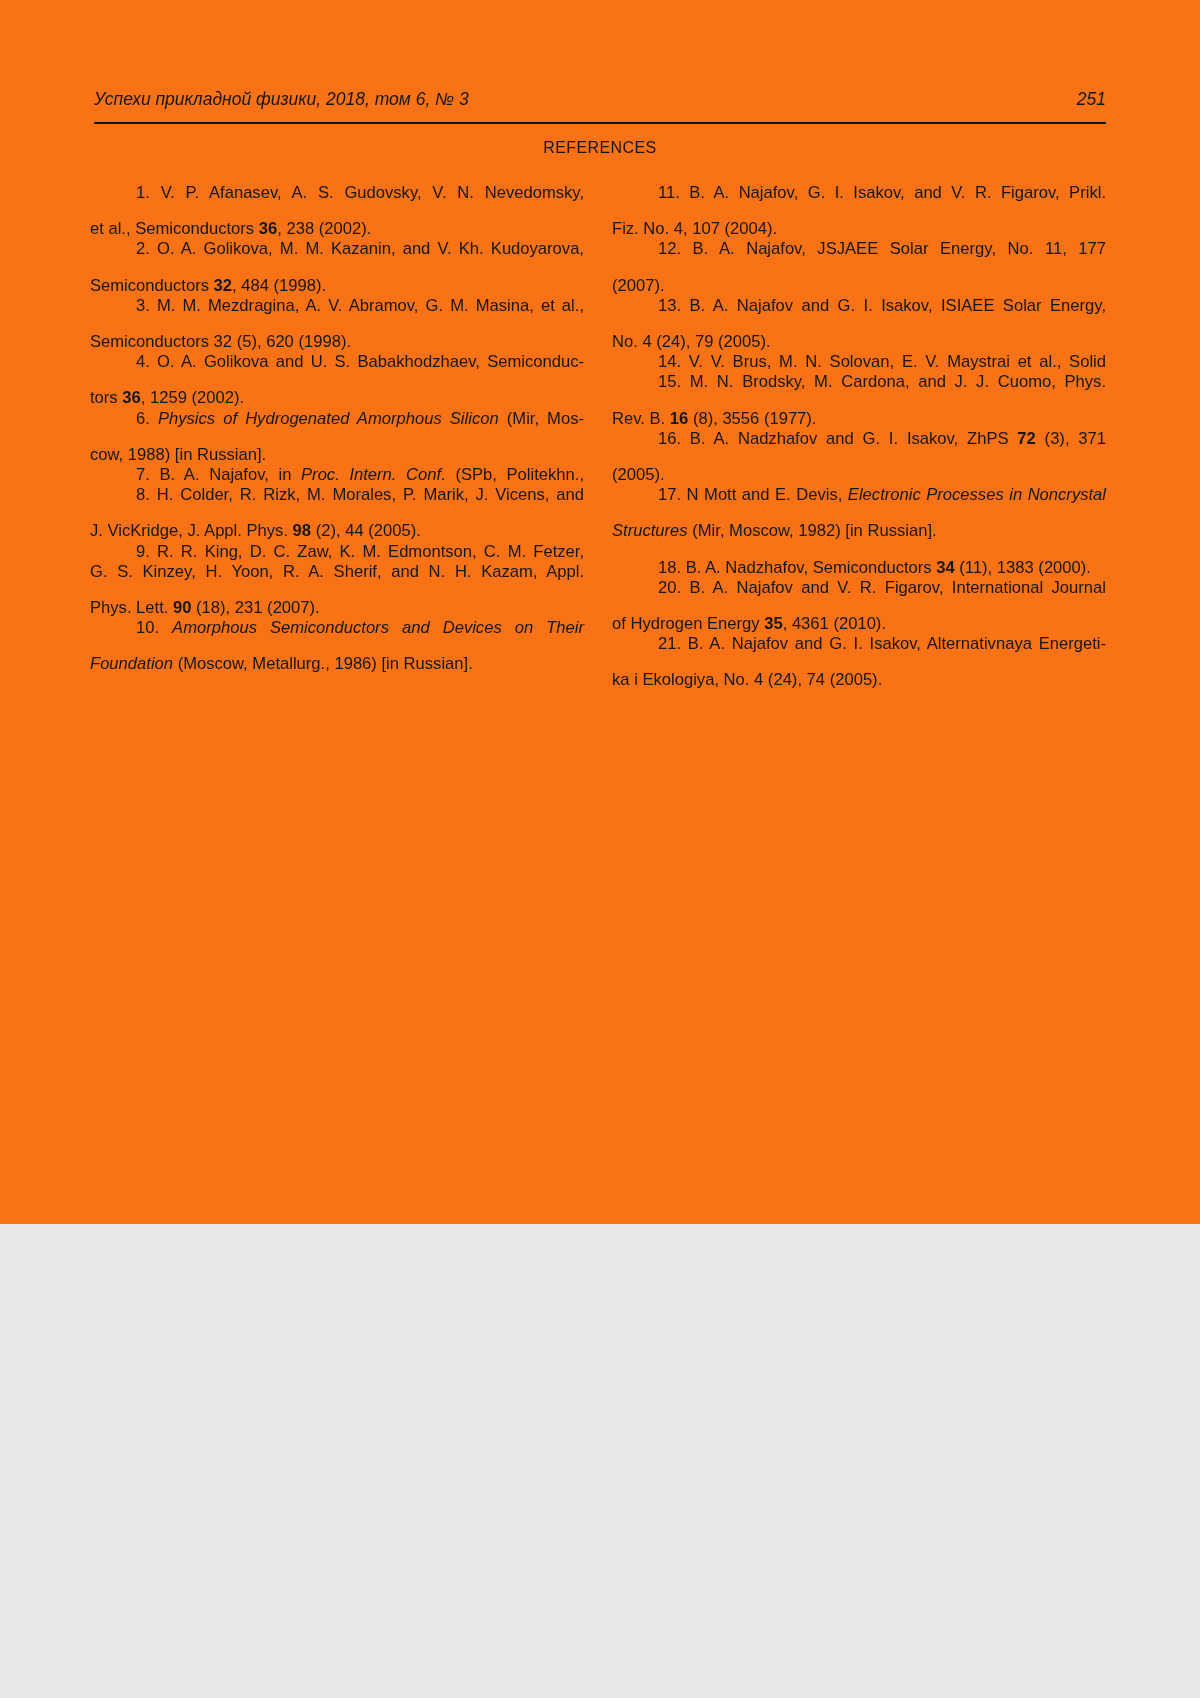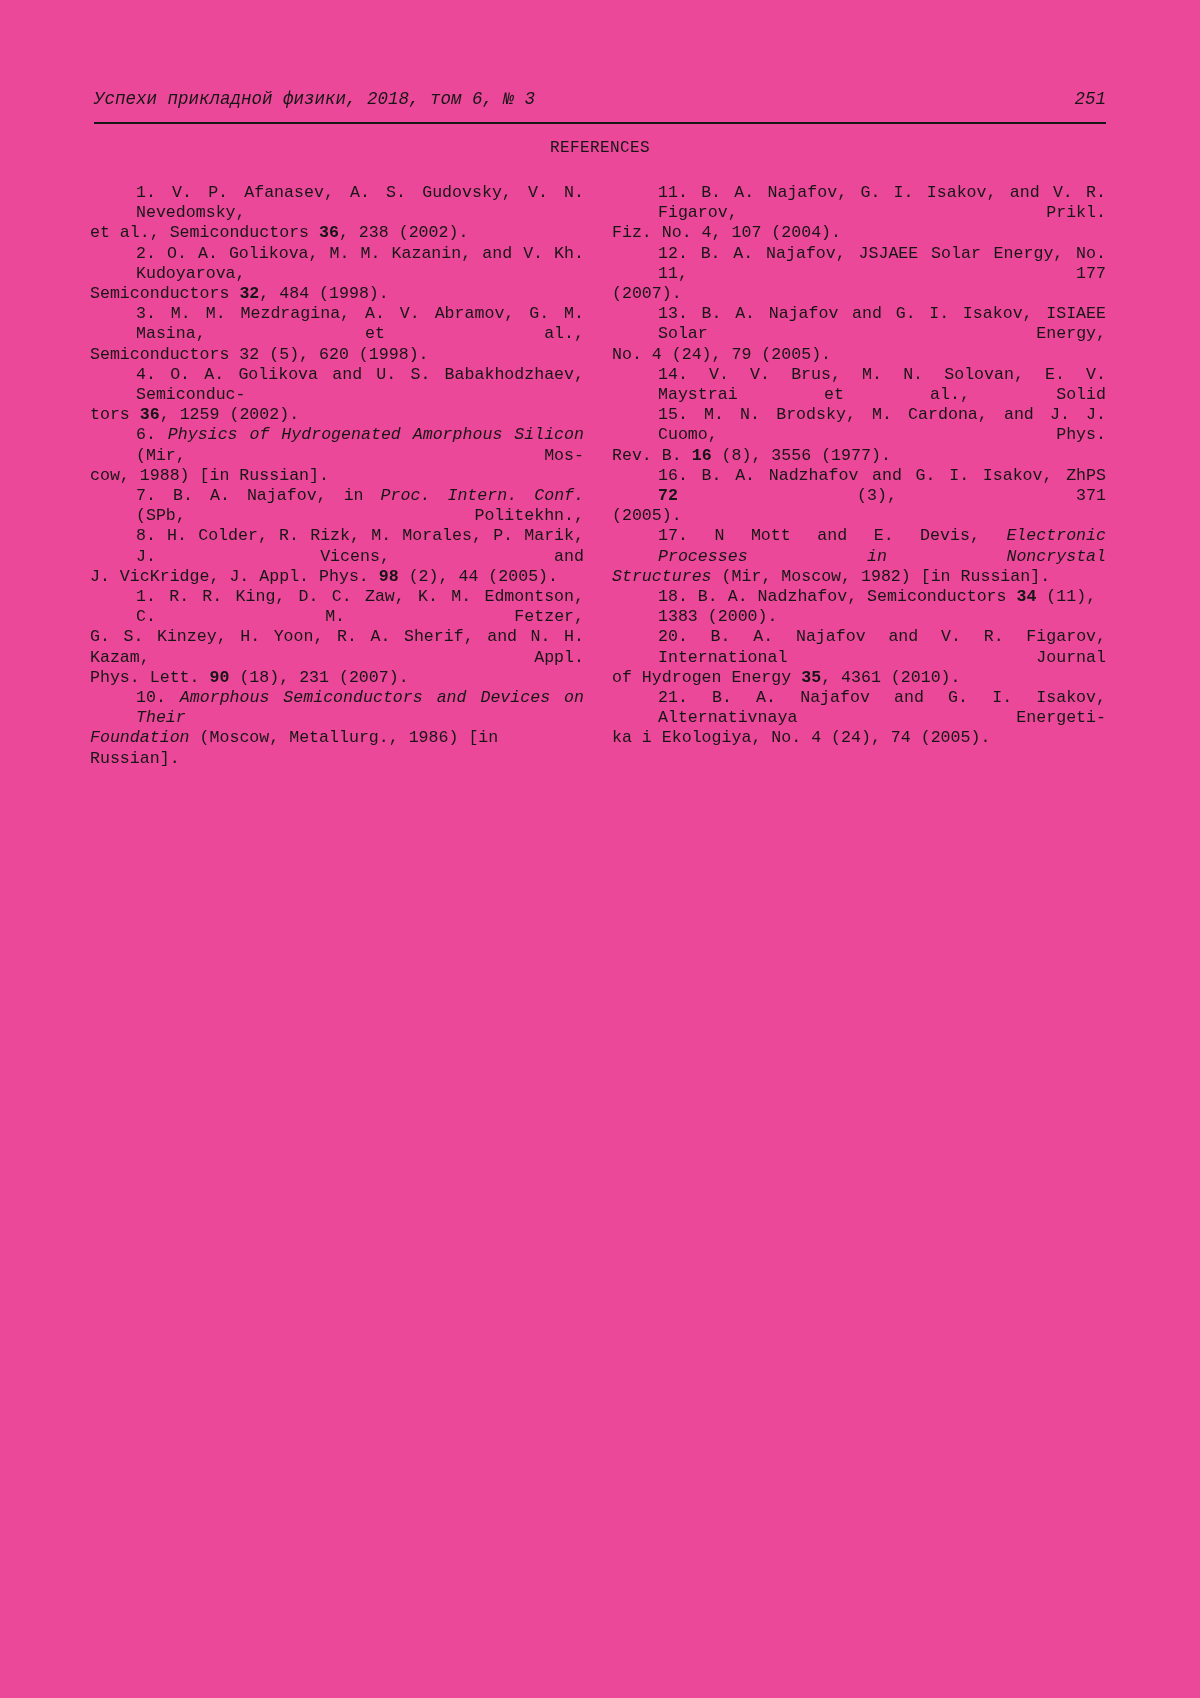--- a/index.html
+++ b/index.html
@@ -1,21 +1,21 @@
 <!DOCTYPE html>
 <html><head>
 <meta charset="utf-8">
 <style>
   html,body{margin:0;padding:0;background:#e8e8e8;}
   .page{
     position:relative;
-    width:1200px;height:1698px;
-    background:#ec4899;
+    width:1200px;height:1224px;
+    background:#f97316;
     color:#161616;
-    font-family:Liberation Mono, monospace;
+    font-family:Liberation Sans, sans-serif;
     overflow:hidden;
   }
   .running-head{
     position:absolute;
     left:94px;top:88px;width:1012px;
     display:flex;justify-content:space-between;align-items:baseline;
     font-style:italic;
     font-size:17.5px;line-height:22px;
   }
   .rule{
@@ -38,21 +38,21 @@
   .col-right{left:612px;}
   .ref{margin:0;padding:0;}
   .line{
     line-height:20.2px;
     text-align:justify;
     text-align-last:justify;
     text-justify:inter-word;
     white-space:normal;
   }
   .line.first{padding-left:46px;}
-  .line.last{text-align:left;text-align-last:left;}
+  .line.last{text-align:left;text-align-last:left;margin-top:16px;}
   .b{font-weight:bold;}
   .i{font-style:italic;}
   .r{font-style:normal;font-weight:normal;}
 </style>
 </head>
 <body>
 
 <div class="page">
 
   <div class="running-head">
@@ -86,21 +86,21 @@
         <div class="line last"><span class="r">cow, 1988) [in Russian].</span></div>
       </div>
       <div class="ref">
         <div class="line first"><span class="r">7. B. A. Najafov, in </span><span class="i">Proc. Intern. Conf.</span><span class="r"> (SPb, Politekhn.,</span></div>
       </div>
       <div class="ref">
         <div class="line first"><span class="r">8. H. Colder, R. Rizk, M. Morales, P. Marik, J. Vicens, and</span></div>
         <div class="line last"><span class="r">J. VicKridge, J. Appl. Phys. </span><span class="b">98</span><span class="r"> (2), 44 (2005).</span></div>
       </div>
       <div class="ref">
-        <div class="line first"><span class="r">1. R. R. King, D. C. Zaw, K. M. Edmontson, C. M. Fetzer,</span></div>
+        <div class="line first"><span class="r">9. R. R. King, D. C. Zaw, K. M. Edmontson, C. M. Fetzer,</span></div>
         <div class="line"><span class="r">G. S. Kinzey, H. Yoon, R. A. Sherif, and N. H. Kazam, Appl.</span></div>
         <div class="line last"><span class="r">Phys. Lett. </span><span class="b">90</span><span class="r"> (18), 231 (2007).</span></div>
       </div>
       <div class="ref">
         <div class="line first"><span class="r">10. </span><span class="i">Amorphous Semiconductors and Devices on Their</span></div>
         <div class="line last"><span class="i">Foundation</span><span class="r"> (Moscow, Metallurg., 1986) [in Russian].</span></div>
       </div>
     </div>
 
   <div class="col col-right" id="col-right">

